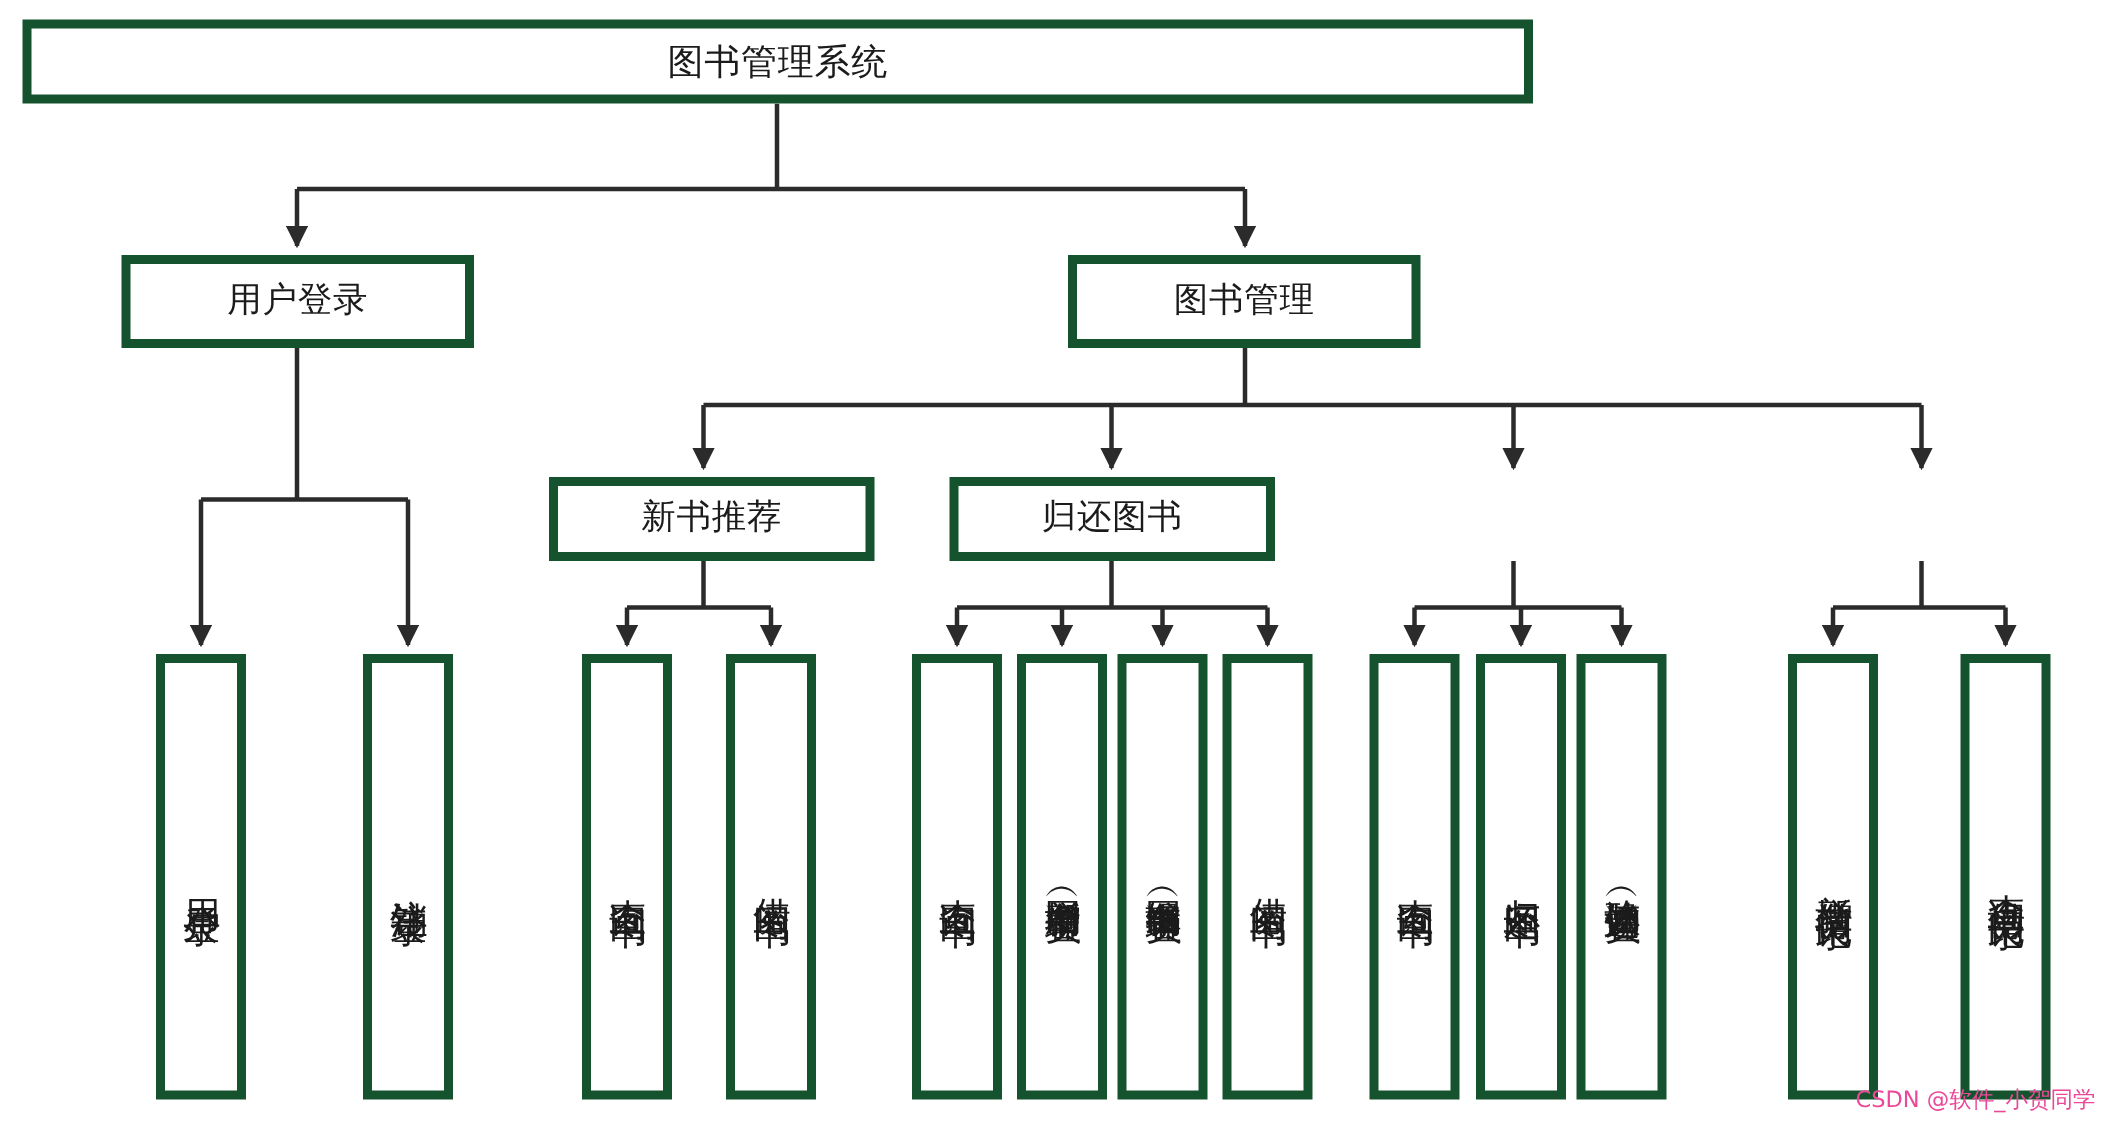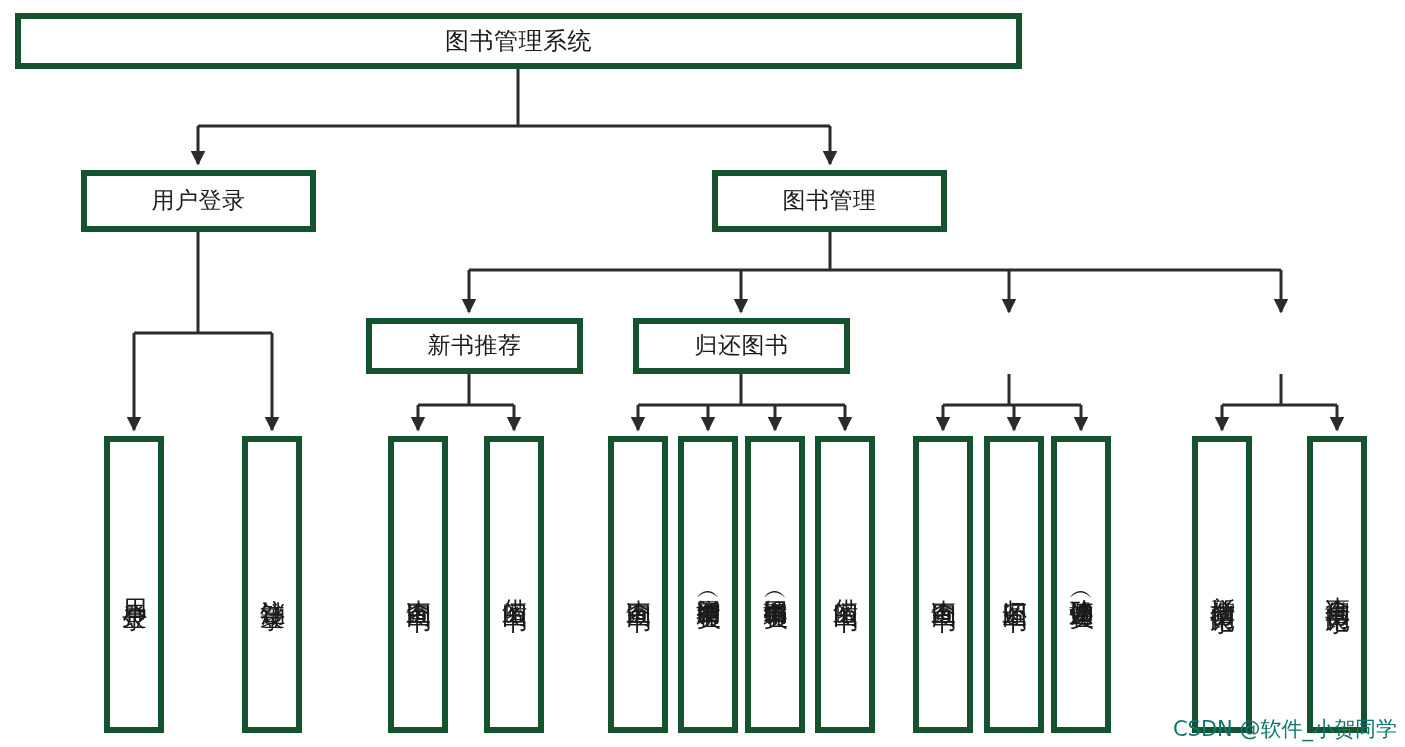--- a/index.html
+++ b/index.html
@@ -65,22 +65,22 @@
     max-height: 100%;
   }
   .node.vertical.tight .node-label {
     font-size: 24px;
     letter-spacing: 1px;
   }
   #watermark {
     position: absolute;
     right: 8px;
     bottom: 4px;
-    font-size: 21px;
-    color: #0f766e;
+    font-size: 15px;
+    color: #ec4899;
     z-index: 5;
     white-space: nowrap;
     font-family: "DejaVu Sans", "Liberation Sans", sans-serif;
   }
 </style>
 </head>
 <body>
 
 <div id="diagram-root">
 

